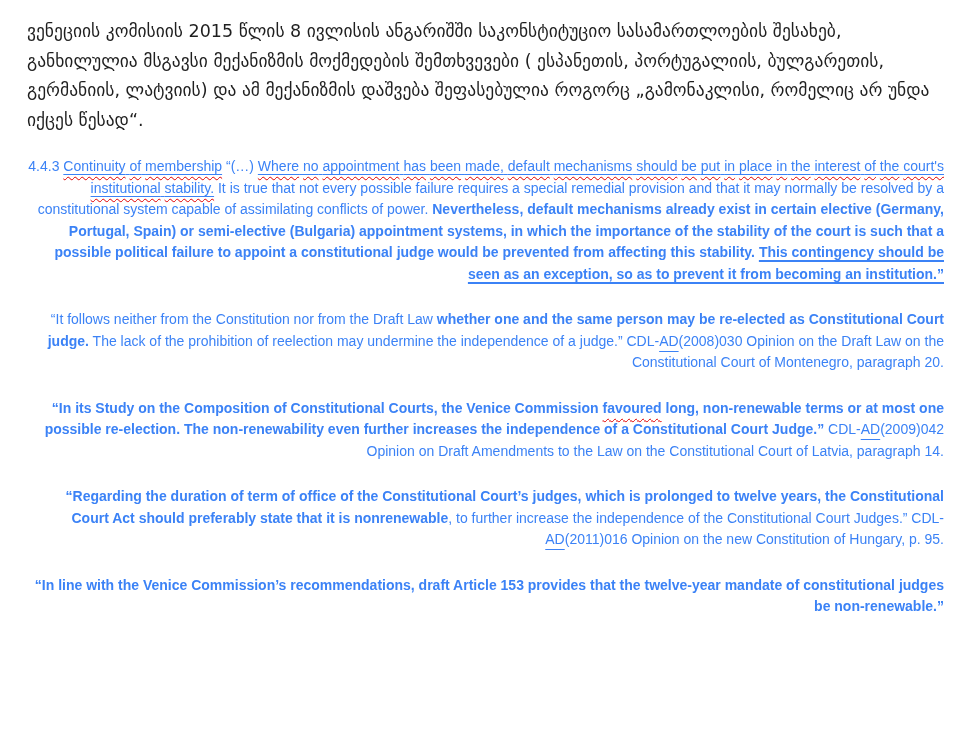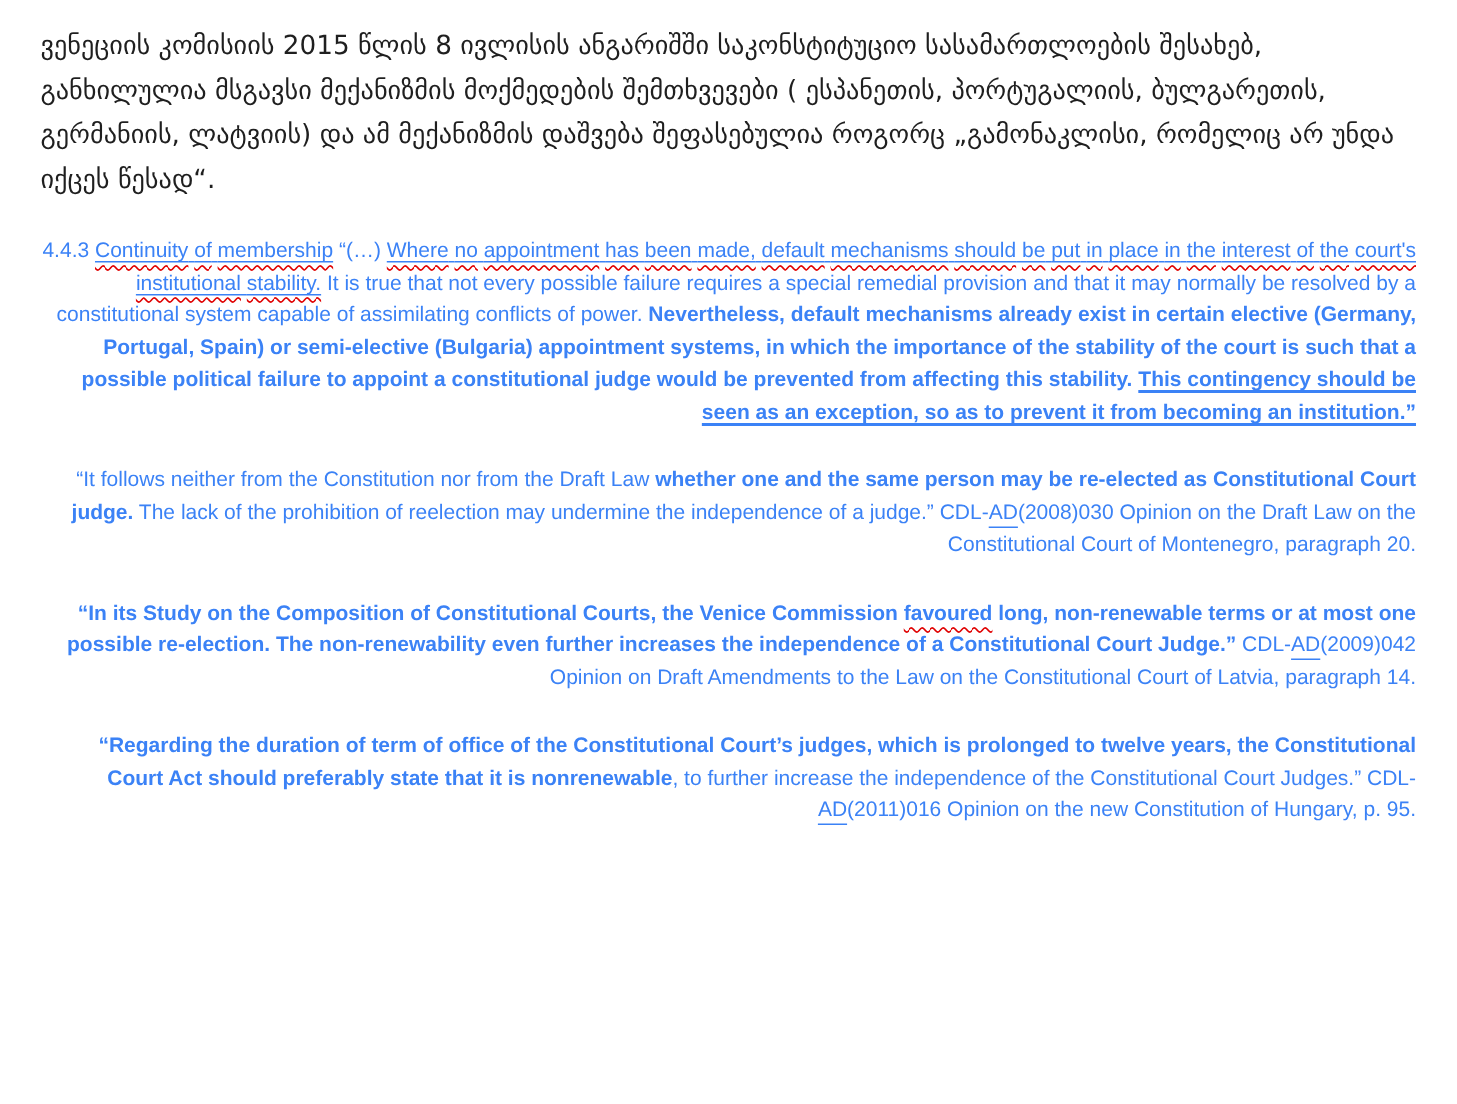--- a/index.html
+++ b/index.html
@@ -68,13 +68,14 @@
 </style>
 </head>
 <body>
 
 <div class="page" id="doc">
     <p class="para ka"><span>ვენეციის კომისიის 2015 წლის 8 ივლისის ანგარიშში საკონსტიტუციო სასამართლოების შესახებ, განხილულია მსგავსი მექანიზმის მოქმედების შემთხვევები ( ესპანეთის, პორტუგალიის, ბულგარეთის, გერმანიის, ლატვიის) და ამ მექანიზმის დაშვება შეფასებულია როგორც „გამონაკლისი, რომელიც არ უნდა იქცეს წესად“.</span></p>
     <p class="para en"><span>4.4.3 </span><span class="u"><span class="wavy-red">Continuity</span> <span class="wavy-red">of</span> <span class="wavy-red">membership</span></span><span> “(…) </span><span class="u"><span class="wavy-red">Where</span> <span class="wavy-red">no</span> <span class="wavy-red">appointment</span> <span class="wavy-red">has</span> <span class="wavy-red">been</span> <span class="wavy-red">made,</span> <span class="wavy-red">default</span> <span class="wavy-red">mechanisms</span> <span class="wavy-red">should</span> <span class="wavy-red">be</span> <span class="wavy-red">put</span> <span class="wavy-red">in</span> <span class="wavy-red">place</span> <span class="wavy-red">in</span> <span class="wavy-red">the</span> <span class="wavy-red">interest</span> <span class="wavy-red">of</span> <span class="wavy-red">the</span> <span class="wavy-red">court's</span> <span class="wavy-red">institutional</span> <span class="wavy-red">stability.</span></span><span> It is true that not every possible failure requires a special remedial provision and that it may normally be resolved by a constitutional system capable of assimilating conflicts of power. </span><span class="b">Nevertheless, default mechanisms already exist in certain elective (Germany, Portugal, Spain) or semi-elective (Bulgaria) appointment systems, in which the importance of the stability of the court is such that a possible political failure to appoint a constitutional judge would be prevented from affecting this stability. </span><span class="b u">This contingency should be seen as an exception, so as to prevent it from becoming an institution.”</span></p>
     <p class="para en"><span>&nbsp;“It follows neither from the Constitution nor from the Draft Law </span><span class="b">whether one and the same person may be re-elected as Constitutional Court judge.</span><span> The lack of the prohibition of reelection may undermine the independence of a judge.” CDL-</span><span><span class="wavy-blue">AD</span></span><span>(2008)030 Opinion on the Draft Law on the Constitutional Court of Montenegro, paragraph 20.</span></p>
     <p class="para en"><span class="b">“In its Study on the Composition of Constitutional Courts, the Venice Commission </span><span class="b"><span class="wavy-red">favoured</span></span><span class="b"> long, non-renewable terms or at most one possible re-election. The non-renewability even further increases the independence of a Constitutional Court Judge.”</span><span> CDL-</span><span><span class="wavy-blue">AD</span></span><span>(2009)042 Opinion on Draft Amendments to the Law on the Constitutional Court of Latvia, paragraph 14.</span></p>
     <p class="para en"><span class="b">“Regarding the duration of term of office of the Constitutional Court’s judges, which is prolonged to twelve years, the Constitutional Court Act should preferably state that it is nonrenewable</span><span>, to further increase the independence of the Constitutional Court Judges.” CDL-</span><span><span class="wavy-blue">AD</span></span><span>(2011)016 Opinion on the new Constitution of Hungary, p. 95.</span></p>
+    <p class="para en"><span class="b">“In line with the Venice Commission’s recommendations, draft Article 153 provides that the twelve-year mandate of constitutional judges be non-renewable.”</span></p>
   </div>
 
 </body></html>

